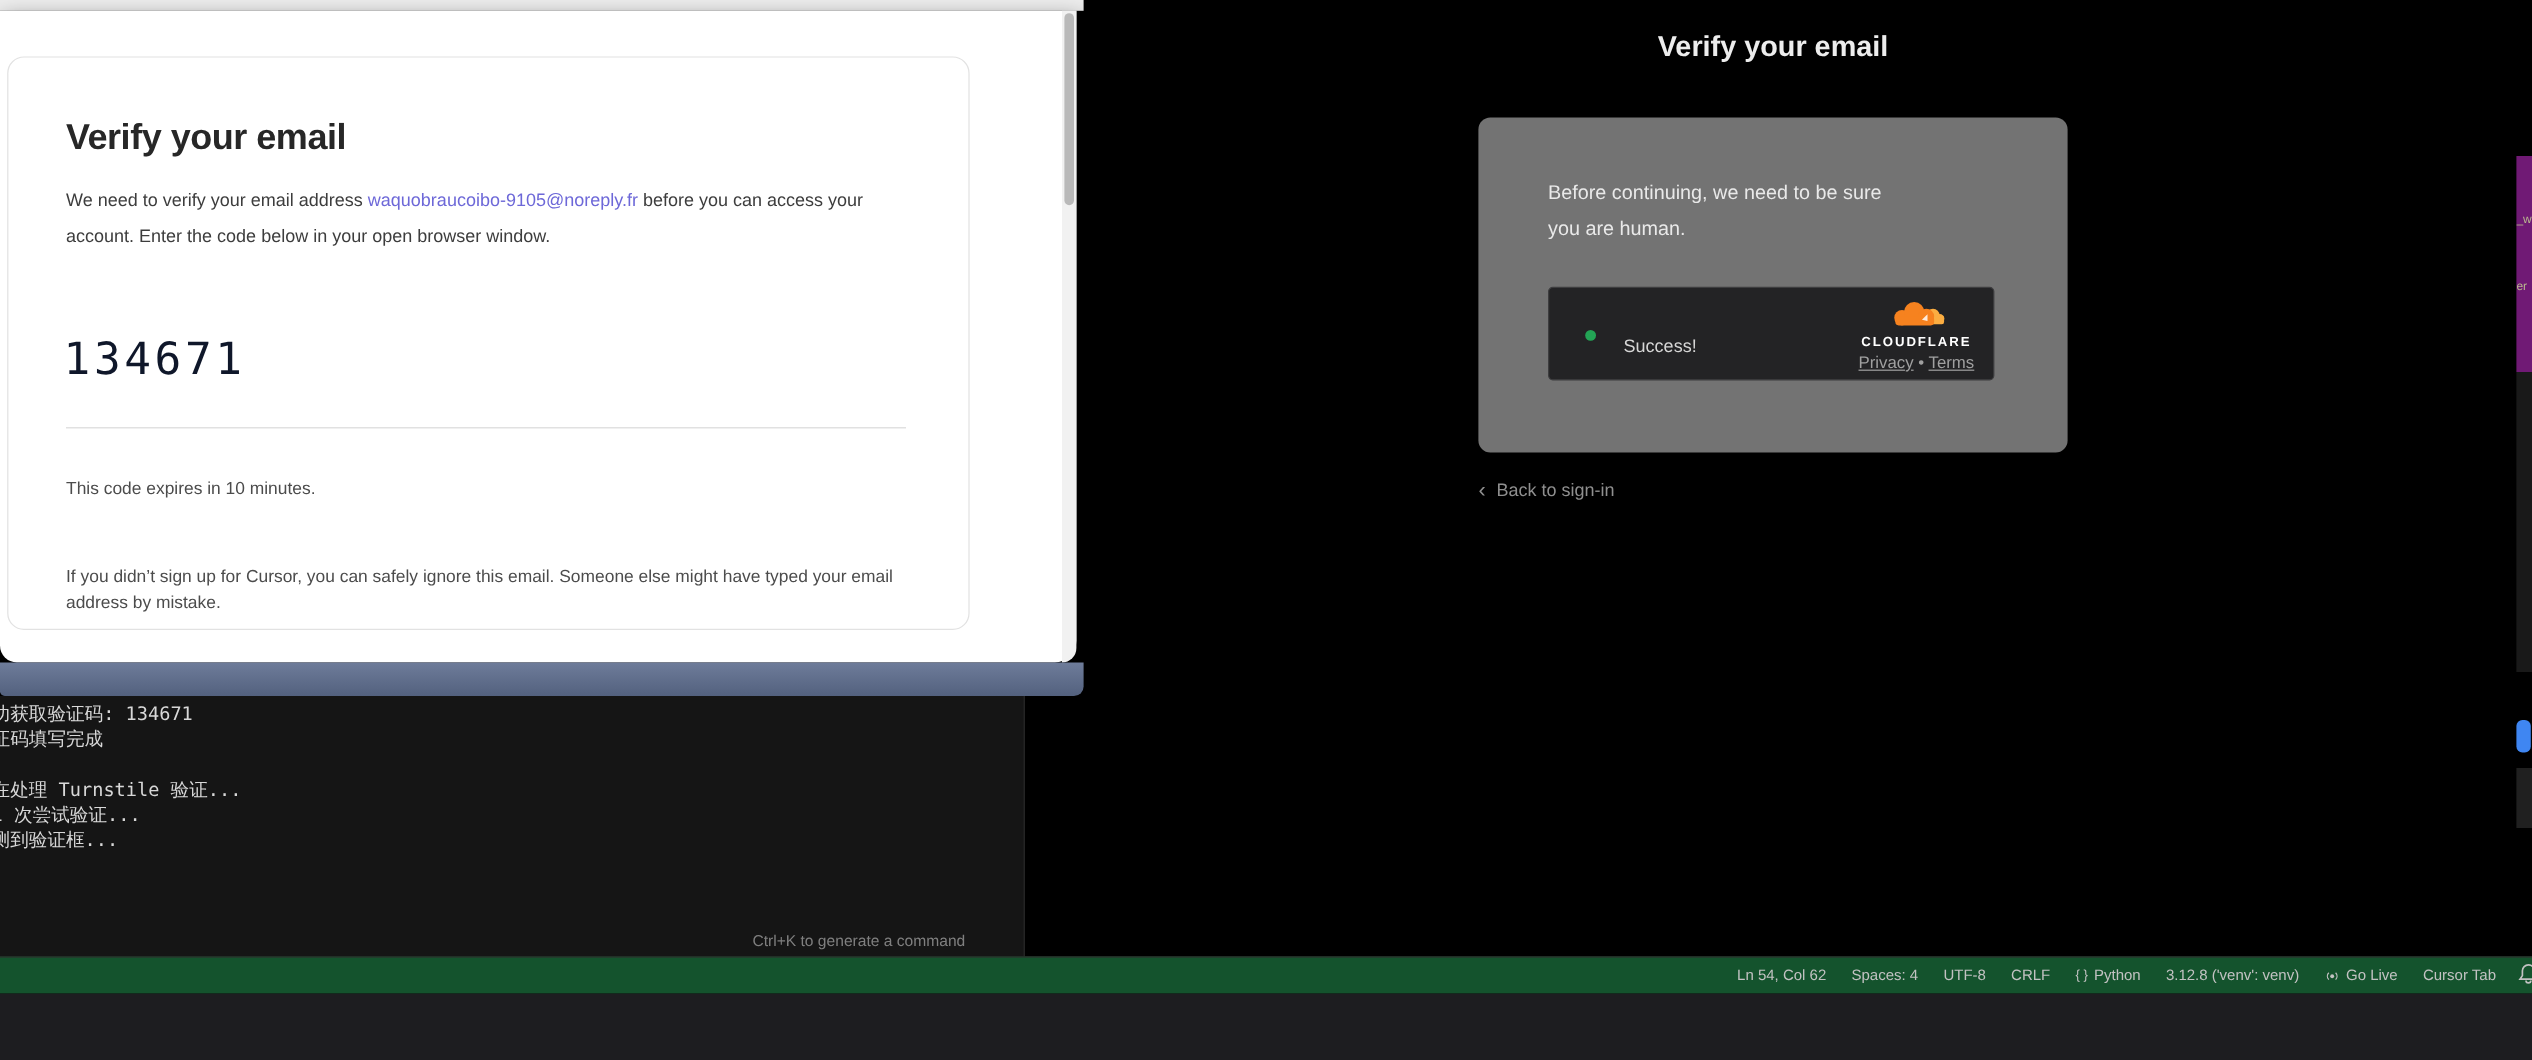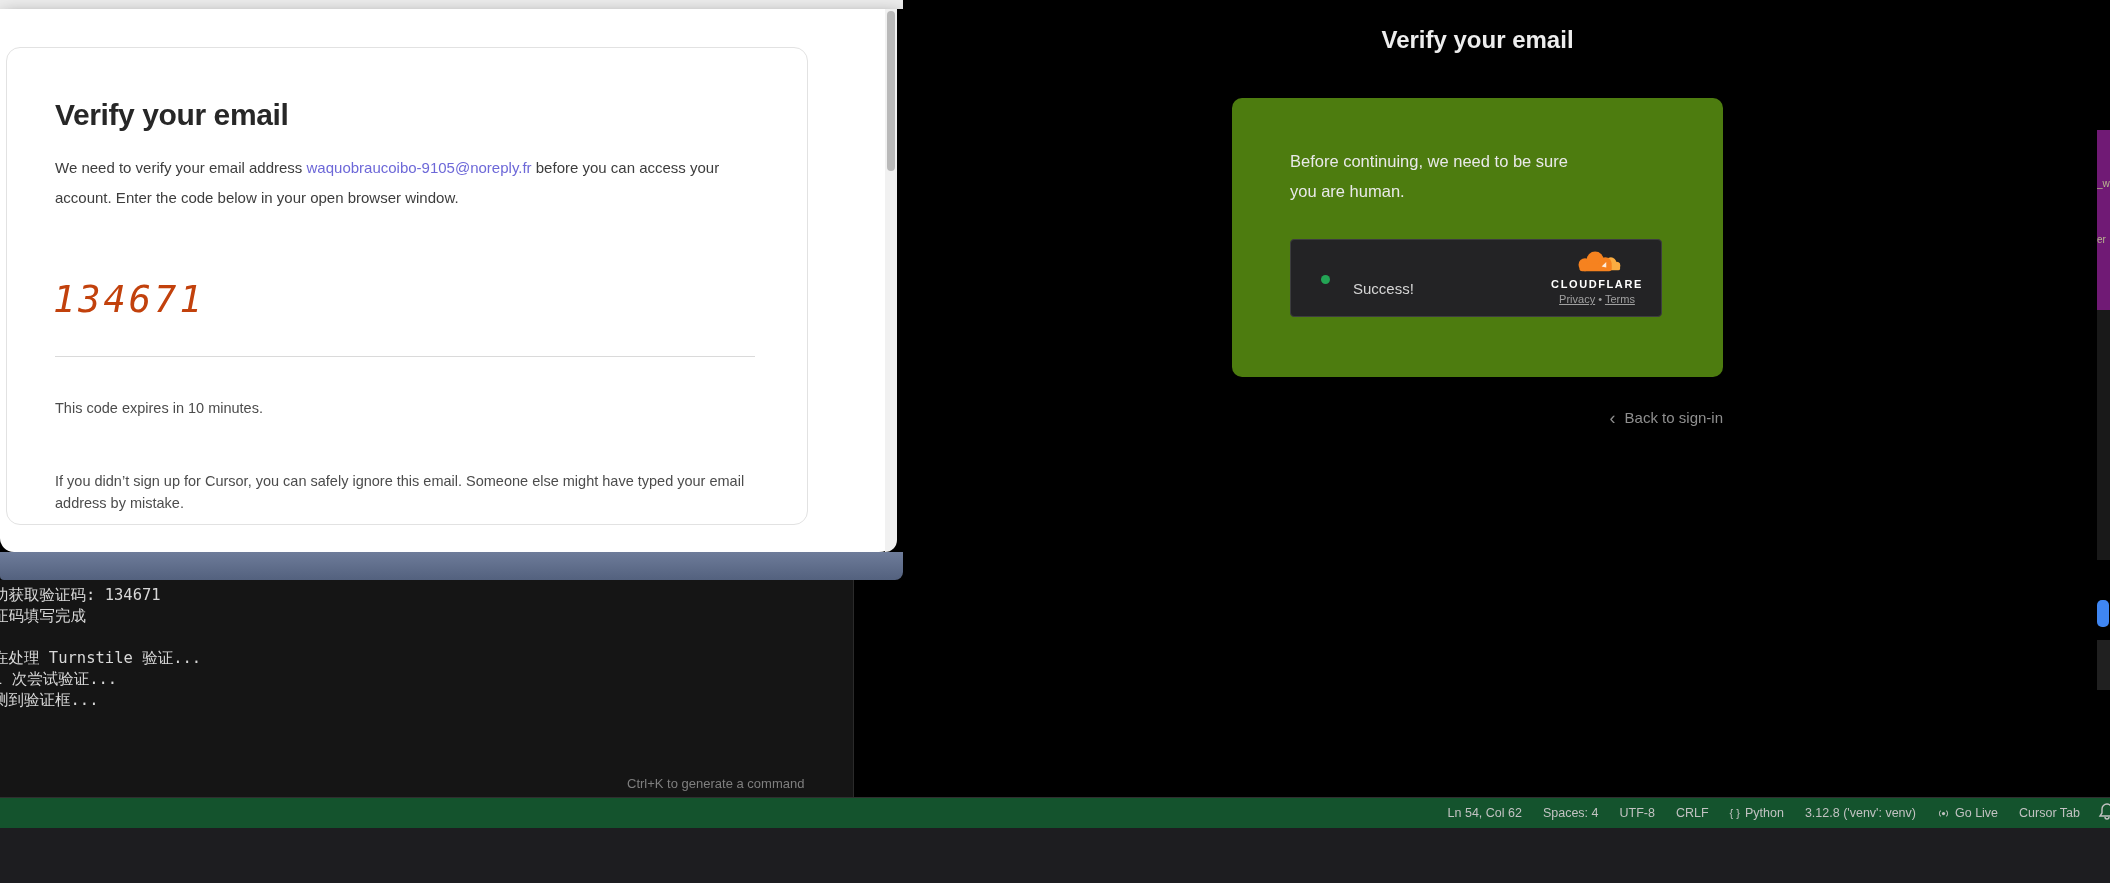--- a/index.html
+++ b/index.html
@@ -12,51 +12,51 @@
   .email-window{left:0;top:9px;width:897px;height:543px;background:#ffffff;
     border-radius:0 0 18px 14px;box-shadow:3px 8px 18px rgba(0,0,0,.6);}
   .window-scrollbar{right:0;top:0;width:12px;height:100%;background:#f1f1f1;border-radius:0 0 14px 0;}
   .window-scroll-thumb{left:2px;top:2px;width:8px;height:160px;background:#b9b9b9;border-radius:4px;}
   .email-card{left:6px;top:38px;width:800px;height:476px;background:#fff;
     border:1px solid #e2e2e2;border-radius:14px;}
   .email-title{left:48px;top:50px;font-size:30px;font-weight:700;color:#272727;letter-spacing:-.4px;}
   .email-intro{left:48px;top:105px;width:714px;font-size:15px;line-height:30px;color:#3d3d3d;}
   .email-link{color:#6d68d8;text-decoration:none;cursor:pointer;}
   .email-code{left:46px;top:230px;font-family:"DejaVu Sans Mono",monospace;font-size:37px;
-    color:#c2410c;letter-spacing:3px;font-style:italic;}
+    color:#0f172a;letter-spacing:3px;}
   .email-hr{left:48px;top:308px;width:700px;height:0;border-top:1px solid #dadada;}
   .email-expiry{left:48px;top:352px;font-size:14.5px;color:#4c4c4c;}
   .email-disclaimer{left:48px;top:390px;width:706px;font-size:14.5px;line-height:21.5px;color:#4c4c4c;margin-top:33px;}
 
   
   .slate-bar{left:0;top:552px;width:903px;height:28px;
     background:linear-gradient(180deg,#6e7c9a,#53617e);border-radius:0 0 8px 4px;}
 
   
   .terminal{left:0;top:580px;width:854px;height:217px;background:#151515;border-right:1px solid #2a2a2a;box-sizing:border-box;}
   .terminal-lines{position:absolute;left:-7px;top:5px;font-family:"DejaVu Sans Mono",monospace;
     font-size:15.5px;color:#d8d8d8;}
   .terminal-lines div{height:21px;white-space:pre;}
   .terminal-hint{position:absolute;left:627px;top:196px;font-size:13px;color:#7f7f7f;}
 
   
   .verify-heading{left:1232px;top:26px;width:491px;text-align:center;
     font-size:24px;font-weight:700;color:#ededed;}
-  .verify-card{left:1232px;top:98px;width:491px;height:279px;background:#4d7c0f;border-radius:10px;}
+  .verify-card{left:1232px;top:98px;width:491px;height:279px;background:#737373;border-radius:10px;}
   .verify-prompt{position:absolute;left:58px;top:48px;width:345px;font-size:16.5px;
     line-height:30px;color:#e9e9e9;font-weight:500;}
   .turnstile{position:absolute;left:58px;top:141px;width:372px;height:78px;background:#232325;
     border:1px solid #3d3d3f;border-radius:4px;box-sizing:border-box;}
   .ts-dot{position:absolute;left:30px;top:35px;width:9px;height:9px;border-radius:50%;background:#23a455;}
   .ts-status{position:absolute;left:62px;top:40px;font-size:15px;color:#d6d6d6;}
   .ts-brand{position:absolute;right:14px;top:9px;width:100px;text-align:center;}
   .ts-brand-name{font-size:11px;font-weight:800;letter-spacing:1.6px;color:#fff;margin-top:1px;}
-  .ts-links{font-size:11px;color:#a0a0a0;margin-top:3px;}
+  .ts-links{font-size:14px;color:#a0a0a0;margin-top:3px;}
   .ts-links u{cursor:pointer;}
-  .back-link{left:1232px;top:408px;width:491px;text-align:right;color:#8f8f8f;font-size:15px;cursor:pointer;}
+  .back-link{left:1232px;top:398px;width:491px;text-align:left;color:#8f8f8f;font-size:15px;cursor:pointer;}
   .back-chevron{font-size:18px;margin-right:9px;vertical-align:-1px;}
 
   
   .strip-olive{left:2097px;top:130px;width:17px;height:180px;background:#701a75;
     font-size:10px;color:#b9b98f;overflow:hidden;}
   .strip-olive div{margin-top:48px;}
   .strip-dark{left:2097px;top:310px;width:13px;height:250px;background:#191919;}
   .strip-blue{left:2097px;top:600px;width:12px;height:27px;background:#3f86f2;border-radius:5px;}
   .strip-gray{left:2097px;top:640px;width:13px;height:50px;background:#202020;}
 

